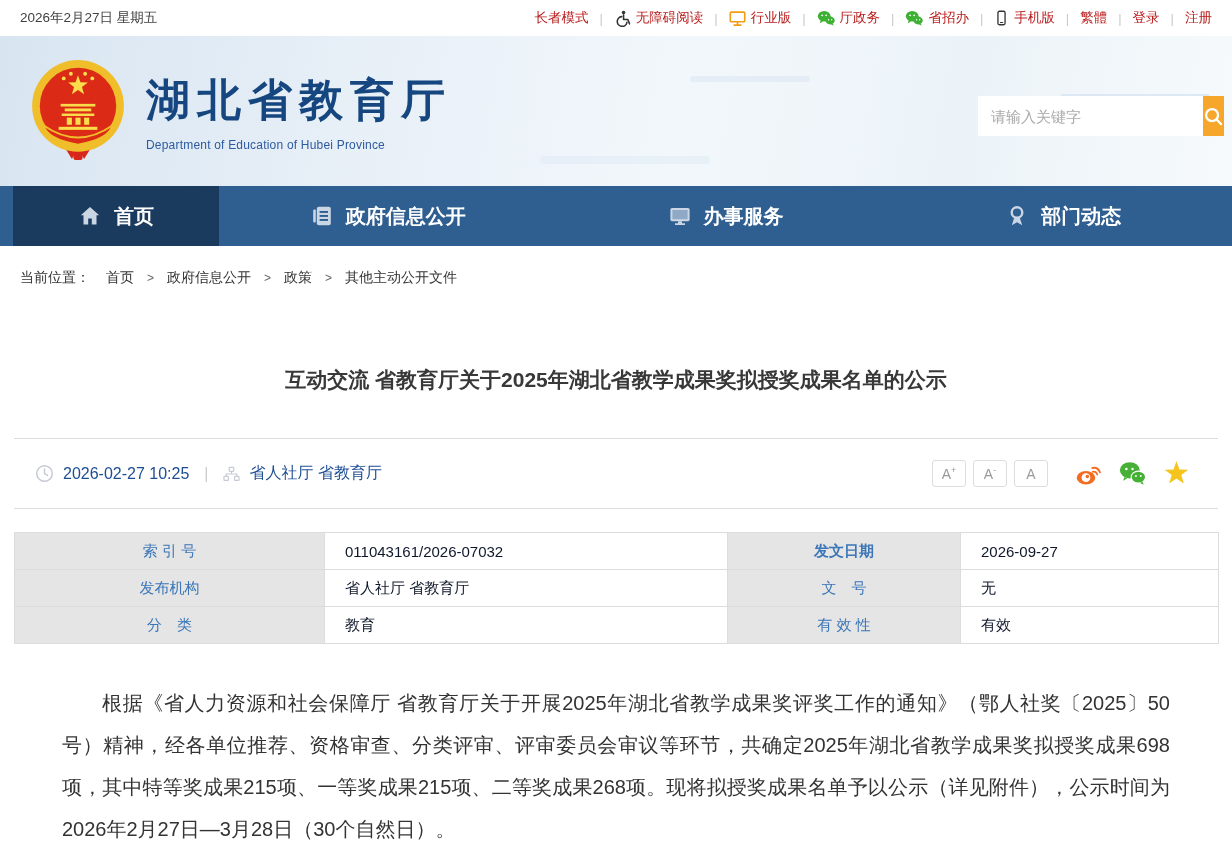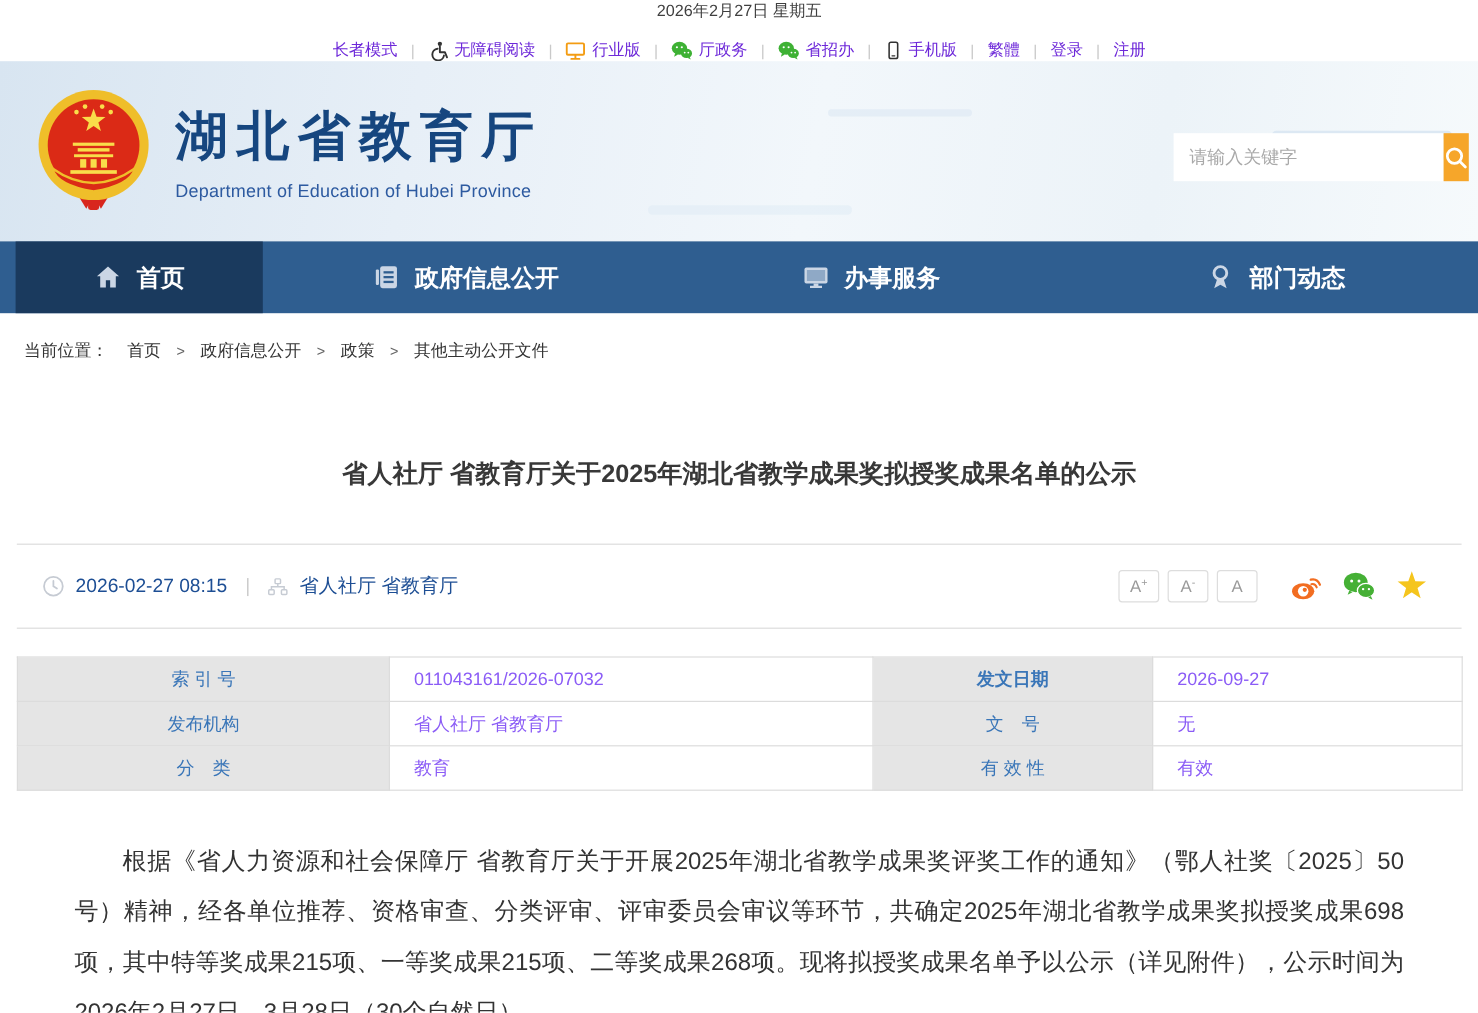--- a/index.html
+++ b/index.html
@@ -1,38 +1,38 @@
 <!DOCTYPE html>
 <html><head>
 <meta charset="utf-8">
 <style>
   * { margin:0; padding:0; box-sizing:border-box; }
   html,body { width:1232px; height:844px; }
   body { font-family:"Liberation Sans","DejaVu Sans",sans-serif; background:#fff; color:#333; overflow:hidden; }
   a { text-decoration:none; color:inherit; cursor:pointer; }
 
   
-  .topbar { height:51px; display:flex; align-items:center; justify-content:space-between; padding:0 20px; font-size:13.5px; color:#3f3f3f; background:#fff;flex-direction:column; }
+  .topbar { height:36px; display:flex; align-items:center; justify-content:space-between; padding:0 20px; font-size:13.5px; color:#3f3f3f; background:#fff; }
   .topbar-right { display:flex; align-items:center; }
-  .top-link { display:flex; align-items:center; gap:5px; color:#6d28d9;justify-content:center; }
+  .top-link { display:flex; align-items:center; gap:5px; color:#b91c1c;justify-content:center; }
   .tsep { color:#c9c9c9; margin:0 11px; font-size:13px; }
   .top-ic { display:inline-block; vertical-align:middle; }
 
   
   .header { position:relative; height:150px; overflow:hidden;
             background:linear-gradient(100deg,#d8e5f1 0%,#e7eff7 28%,#f2f7fb 55%,#ecf3f8 78%,#f6fafc 100%); }
   .cloud { position:absolute; background:#dce8f3; border-radius:10px; }
   .c1 { width:150px; height:7px; left:1060px; top:58px; }
   .c2 { width:90px; height:6px; left:1120px; top:76px; }
   .c3 { width:120px; height:6px; left:690px; top:40px; opacity:.6; }
   .c4 { width:170px; height:8px; left:540px; top:120px; opacity:.45; }
   .brand { position:absolute; left:26px; top:22px; display:flex; align-items:center; gap:16px; }
   .emblem { width:104px; height:106px; }
   .brand-cn { font-family:"DejaVu Serif","Liberation Serif",serif; font-size:44px; font-weight:bold; color:#16467f; letter-spacing:7px; }
-  .brand-en { font-size:15px; color:#2d5aa0; margin-top:8px; letter-spacing:.2px; }
+  .brand-en { font-size:12px; color:#2d5aa0; margin-top:8px; letter-spacing:.2px; }
   .search { position:absolute; right:16px; top:60px; width:238px; height:40px; display:flex; }
   .search input { flex:1; border:none; outline:none; padding:0 13px; font-size:15px; color:#333; background:#fff; font-family:inherit; }
   .search input::placeholder { color:#a9a9a9; }
   .search-btn { width:42px; background:#F6A62A; border:none; display:flex; align-items:center; justify-content:center; cursor:pointer; }
 
   
   .nav { height:60px; background:#2F5E90; display:flex; }
   .nav-item { flex:1; display:flex; align-items:center; justify-content:center; gap:12px; color:#fff; font-size:20px; font-weight:bold; cursor:pointer; }
   .nav-item.active { flex:none; width:206px; margin-left:13px; background:#1A3A5E; }
   .nav-ic { width:24px; height:24px; }
@@ -53,21 +53,21 @@
   .meta-right { display:flex; align-items:center; }
   .font-btn { width:34px; height:27px; border:1px solid #ddd; border-radius:3px; background:#fff; color:#9a9a9a; font-size:14px; margin-left:7px; cursor:pointer; line-height:1; font-family:inherit; }
   .font-btn sup { font-size:9px; }
   .share-ic { width:27px; height:27px; margin-left:17px; cursor:pointer; display:inline-flex; }
   .share-ic.first { margin-left:27px; }
 
   
   .doc-table { width:1204px; margin:23px 14px 0; border-collapse:collapse; font-size:15px; table-layout:fixed; }
   .doc-table td { border:1px solid #dcdcdc; height:37px; }
   .doc-table td.lbl { color:#3A76B8; text-align:center; background:#e5e5e5; }
-  .doc-table td.val { color:#8b5cf6; padding-left:20px; }
+  .doc-table td.val { color:#0f172a; padding-left:20px; }
   .w1 { width:310px; } .w2 { width:403px; } .w3 { width:233px;font-weight:bold; } .w4 { width:258px; }
 
   
   .article-body { margin:38px 62px 0; font-size:20px; line-height:42px; color:#333; text-align:justify; }
   .article-body p { text-indent:2em; }
 </style>
 </head>
 <body>
 
 <div class="topbar">
@@ -227,32 +227,32 @@
   <a class="bc-link">首页</a>
   <span class="bc-sep">&gt;</span>
   <a class="bc-link">政府信息公开</a>
   <span class="bc-sep">&gt;</span>
   <a class="bc-link">政策</a>
   <span class="bc-sep">&gt;</span>
   <a class="bc-link">其他主动公开文件</a>
 </div>
 
 <div class="title-section">
-  <h1 class="article-title">省人社厅 省教育厅关于2025年湖北省教学成果奖拟授奖成果名单的公示</h1>
+  <h1 class="article-title">互动交流 省教育厅关于2025年湖北省教学成果奖拟授奖成果名单的公示</h1>
 </div>
 
 <div class="meta-row">
   <div class="meta-left">
     <span class="meta-ic">
       <svg width="19" height="19" viewBox="0 0 18 18">
           <circle cx="9" cy="9" r="7.4" stroke="#C6CBD3" stroke-width="1.4" fill="none"></circle>
           <path d="M9 4.8 V9 L11.8 10.8" stroke="#C6CBD3" stroke-width="1.4" fill="none" stroke-linecap="round"></path>
         </svg>
     </span>
-    <span>2026-02-27 08:15</span>
+    <span>2026-02-27 10:25</span>
     <span class="msep">|</span>
     <span class="meta-ic">
       <svg width="17" height="16" viewBox="0 0 18 16">
           <rect x="6.6" y="1" width="4.8" height="4.2" rx=".8" stroke="#C6CBD3" stroke-width="1.3" fill="none"></rect>
           <rect x="1" y="10.6" width="4.8" height="4.2" rx=".8" stroke="#C6CBD3" stroke-width="1.3" fill="none"></rect>
           <rect x="12.2" y="10.6" width="4.8" height="4.2" rx=".8" stroke="#C6CBD3" stroke-width="1.3" fill="none"></rect>
           <path d="M9 5.2 V8 M3.4 10.6 V8 H14.6 V10.6" stroke="#C6CBD3" stroke-width="1.3" fill="none"></path>
         </svg>
     </span>
     <span>省人社厅 省教育厅</span>

